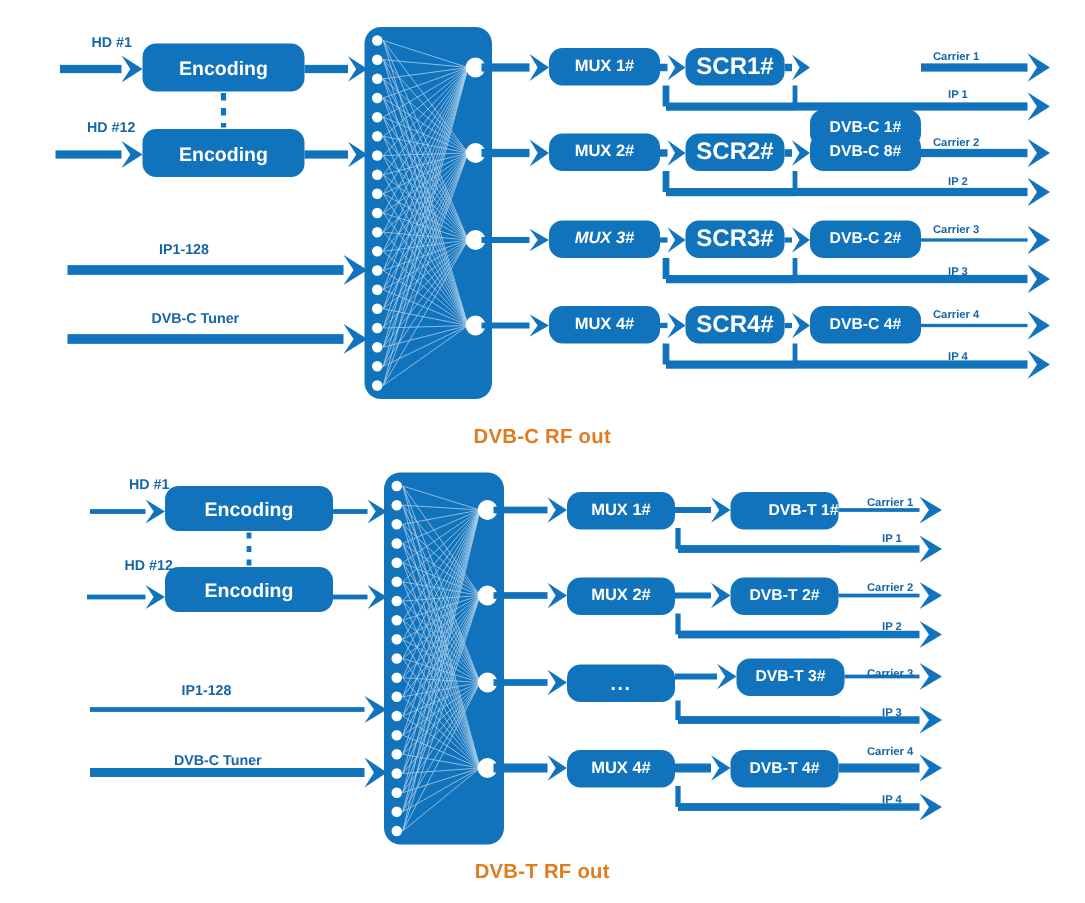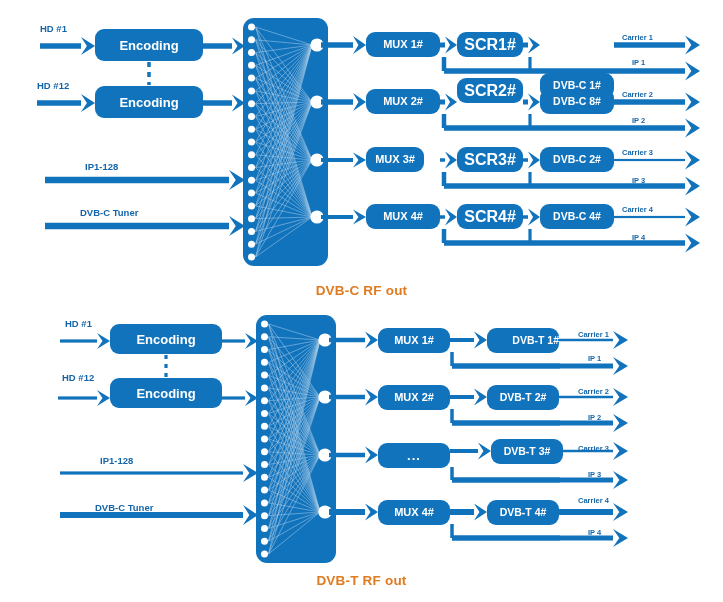--- a/index.html
+++ b/index.html
@@ -61,21 +61,21 @@
   .node.scr     { font-size: 16px; }
   .node.mod     { font-size: 10.5px; }
   .node.ellipsis{ font-size: 13px; letter-spacing:1px; }
 
   .wire-label {
     position: absolute;
     color: #1565A8;
     font-weight: bold;
     white-space: nowrap;
   }
-  .wire-label.src   { font-size: 9.5px; }
+  .wire-label.src   { font-size: 9.5px; margin-left: 21px; }
   .wire-label.out   { font-size: 7.5px; }
 </style>
 </head>
 <body>
 
 <div id="root">
 
   <div class="diagram" id="diagram-top">
     <svg class="svg-layer" id="svg-top" viewBox="0 0 723 302">
         <g>
@@ -312,31 +312,31 @@
     <div class="wire-label src" style="left:37px; top:80px;">HD #12</div>
     <div class="wire-label src" style="left:85px; top:161px;">IP1-128</div>
     <div class="wire-label src" style="left:80px; top:207px;">DVB-C Tuner</div>
 
     <div class="node rounded mux" style="left:366px; top:32px; width:74px; height:25px;">
       <span>MUX 1#</span>
       </div>
     <div class="node rounded mux" style="left:366px; top:89px; width:74px; height:25px;">
       <span>MUX 2#</span>
       </div>
-    <div class="node rounded mux" style="left:366px; top:147px; width:58px; height:25px;">
+    <div class="node rounded mux" style="left:366px; top:147px; width:74px; height:25px;font-style:italic;">
       <span>MUX 3#</span>
       </div>
     <div class="node rounded mux" style="left:366px; top:204px; width:74px; height:25px;">
       <span>MUX 4#</span>
       </div>
 
     <div class="node rounded scr" style="left:457px; top:32px; width:66px; height:25px;">
       <span>SCR1#</span>
       </div>
-    <div class="node rounded scr" style="left:457px; top:78px; width:66px; height:25px;">
+    <div class="node rounded scr" style="left:457px; top:89px; width:66px; height:25px;">
       <span>SCR2#</span>
       </div>
     <div class="node rounded scr" style="left:457px; top:147px; width:66px; height:25px;">
       <span>SCR3#</span>
       </div>
     <div class="node rounded scr" style="left:457px; top:204px; width:66px; height:25px;">
       <span>SCR4#</span>
       </div>
 
     <div class="node rounded mod" style="left:540px; top:32px; width:74px; height:25px;margin-top:41px;">

